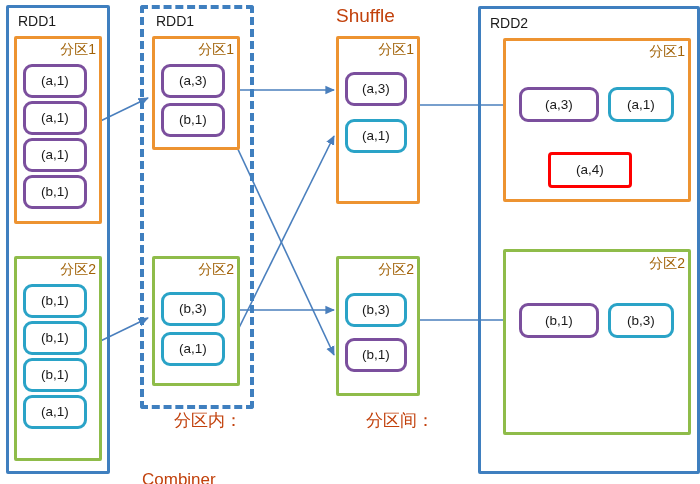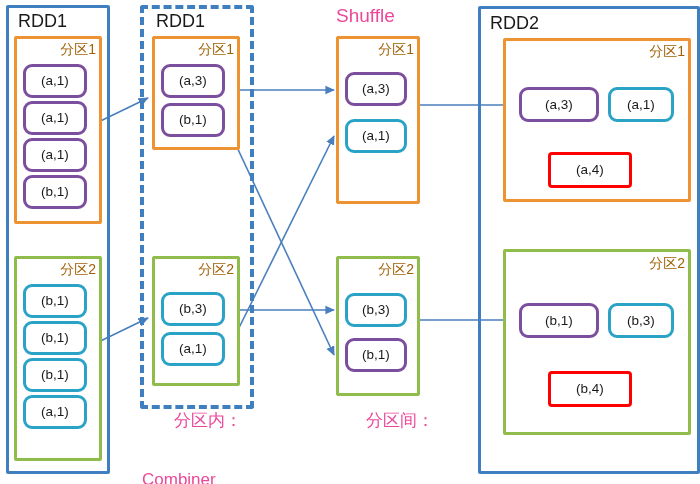--- a/index.html
+++ b/index.html
@@ -3,37 +3,37 @@
 <meta charset="utf-8">
 <style>
   html,body{margin:0;padding:0;background:#ffffff;}
   body{width:700px;height:484px;position:relative;overflow:hidden;
        font-family:"Liberation Sans","DejaVu Sans",sans-serif;color:#1a1a1a;}
   #stage{position:absolute;left:0;top:0;width:700px;height:484px;}
 
   
   .rdd-box{position:absolute;border:3px solid #3f7fbf;border-radius:2px;background:transparent;}
   .rdd-box.dashed{border:4px dashed #3f7fbf;border-radius:3px;}
-  .rdd-label{position:absolute;font-size:18px;line-height:14px;color:#1a1a1a;white-space:nowrap;}
+  .rdd-label{position:absolute;font-size:14px;line-height:14px;color:#1a1a1a;white-space:nowrap;}
 
   .part-box{position:absolute;border:3px solid #ed9331;background:#ffffff;border-radius:2px;}
   .part-box.green{border-color:#8fbc4a;}
   .part-title{position:absolute;left:0;right:0;text-align:right;font-size:14px;
               line-height:15px;color:#a16207;white-space:nowrap;}
 
   
   .chip{position:absolute;box-sizing:border-box;background:#ffffff;border-radius:9px;
         display:flex;align-items:center;justify-content:center;
         font-size:13.5px;line-height:13.5px;color:#1a1a1a;white-space:nowrap;}
   .chip.purple{border:3px solid #7b4f9d;}
   .chip.cyan{border:3px solid #2aa3c7;}
   .chip.red{border:3px solid #fe0000;border-radius:4px;}
 
   
-  .ftext{position:absolute;white-space:nowrap;color:#ec4899;text-align:right;}
+  .ftext{position:absolute;white-space:nowrap;color:#c2410c;text-align:right;}
   .shuffle-title{font-size:19px;line-height:20px;}
   .cn-note{font-size:17px;line-height:18px;margin-left:32px;}
   .en-note{font-size:17px;line-height:18px;margin-top:16px;}
   .spell{ text-decoration:underline; text-decoration-color:#ff2d2d;
           text-decoration-style:wavy; text-decoration-thickness:1px;
           text-underline-offset:2px;}
 
   
   #arrows{position:absolute;left:0;top:0;width:700px;height:484px;pointer-events:none;}
 </style>
@@ -123,20 +123,19 @@
   <div class="part-box" style="left:503px;top:38px;width:182px;height:158px;"></div>
   <div class="part-title" style="left:503px;top:44px;width:182px;">分区1</div>
   <div class="chip purple" style="left:519px;top:87px;width:80px;height:35px;">(a,3)</div>
   <div class="chip cyan" style="left:608px;top:87px;width:66px;height:35px;">(a,1)</div>
   <div class="chip red" style="left:548px;top:152px;width:84px;height:36px;">(a,4)</div>
 
   <div class="part-box green" style="left:503px;top:249px;width:182px;height:180px;"></div>
   <div class="part-title" style="left:503px;top:256px;width:182px;">分区2</div>
   <div class="chip purple" style="left:519px;top:303px;width:80px;height:35px;">(b,1)</div>
   <div class="chip cyan" style="left:608px;top:303px;width:66px;height:35px;">(b,3)</div>
-  <div class="chip red" style="left:548px;top:371px;width:84px;height:36px;">(b,4)</div>
 
   <div class="ftext cn-note" style="left:142px;top:412px;">分区内：</div>
   <div class="ftext en-note" style="left:142px;top:455px;">Combiner</div>
 
   <div class="ftext cn-note" style="left:334px;top:412px;">分区间：</div>
 
 </div>
 
 </body></html>

